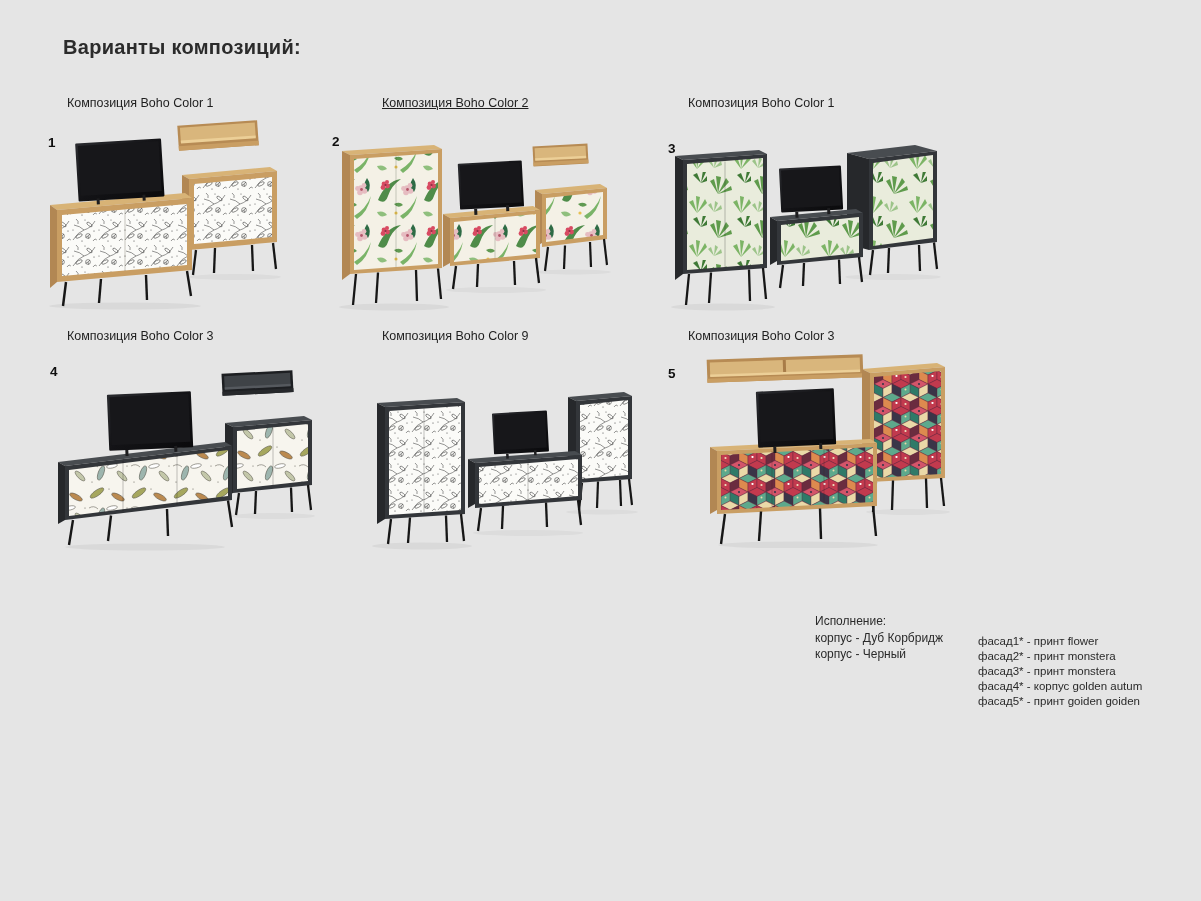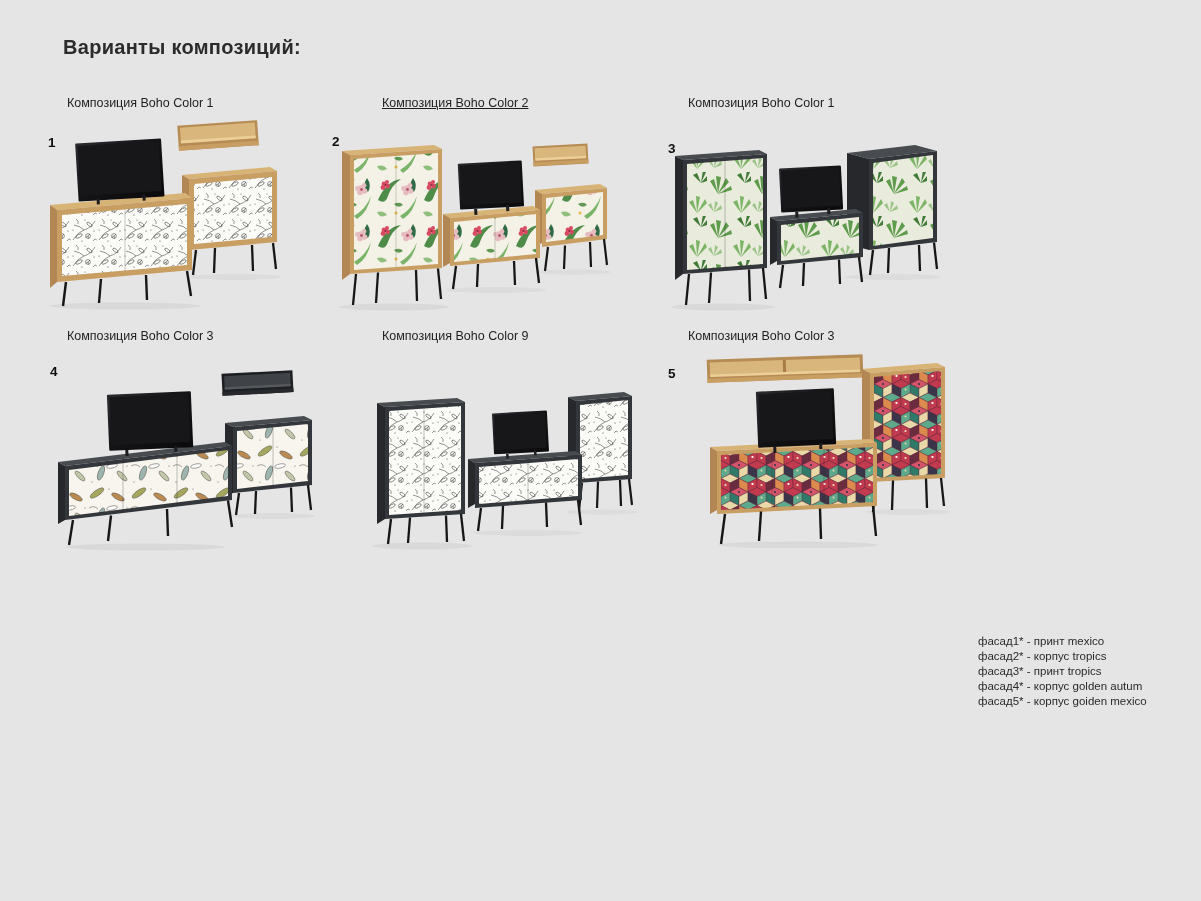--- a/index.html
+++ b/index.html
@@ -439,21 +439,26 @@
       </g>
     </g>
     <g transform="rotate(-2.5 138 70)">
       <rect x="99" y="42" width="78" height="56" rx="1" fill="url(#tvGrad)"></rect>
       <rect x="101.5" y="44.5" width="73" height="48" fill="#17171a"></rect>
       <rect x="114" y="98" width="3" height="6" fill="#1d1d1f"></rect>
       <rect x="160" y="96" width="3" height="6" fill="#1d1d1f"></rect>
     </g>
   </svg>
 
+  <div class="abs legend-left" style="left:815px; top:613px;">
+    <div>Исполнение:</div>
+    <div>корпус - Дуб Корбридж</div>
+    <div>корпус - Черный</div>
+  </div>
   <div class="abs legend-right" style="left:978px; top:634px;">
-    <div>фасад1* - принт mexico</div>
-    <div>фасад2* - корпус tropics</div>
-    <div>фасад3* - принт tropics</div>
+    <div>фасад1* - принт flower</div>
+    <div>фасад2* - принт monstera</div>
+    <div>фасад3* - принт monstera</div>
     <div>фасад4* - корпус golden autum</div>
-    <div>фасад5* - корпус goiden mexico</div>
+    <div>фасад5* - принт goiden goiden</div>
   </div>
 
 </div>
 
 </body></html>

